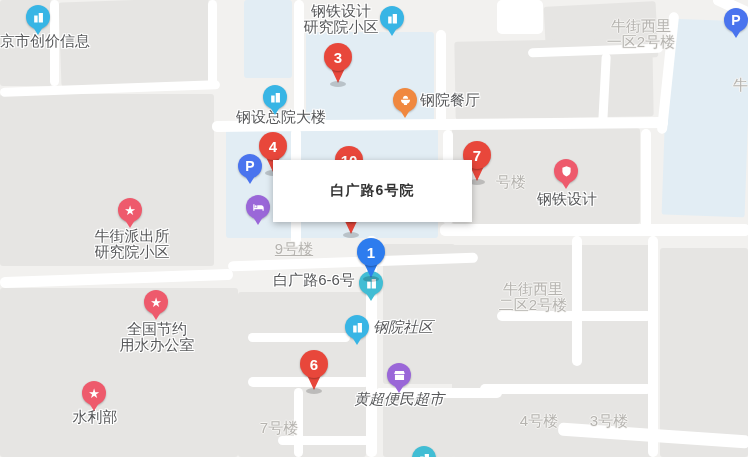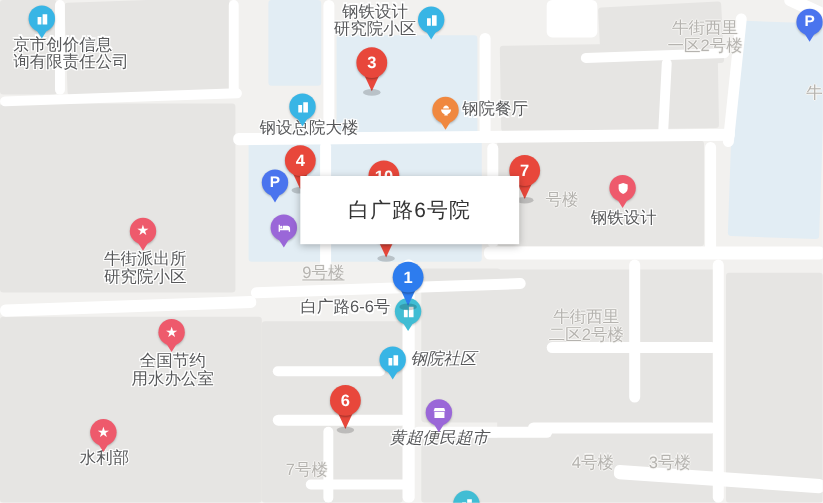--- a/index.html
+++ b/index.html
@@ -28,21 +28,21 @@
   .pin{position:absolute;z-index:4;width:28px;}
   .pin .head{width:28px;height:28px;border-radius:50%;display:flex;align-items:center;justify-content:center;
     color:#fff;font-weight:bold;font-size:15px;box-shadow:0 1px 2px rgba(0,0,0,.3);position:relative;z-index:1;}
   .pin .tail{margin:-3px auto 0;width:0;height:0;
     border-left:7px solid transparent;border-right:7px solid transparent;border-top:15px solid currentColor;}
   .pin .shadow{margin:-2px auto 0;width:16px;height:6px;border-radius:50%;background:rgba(0,0,0,.18);}
   .pin.front{z-index:5;}
   
   #tooltip{position:absolute;left:273px;top:160px;width:199px;height:62px;background:#ffffff;z-index:6;
     box-shadow:0 2px 7px rgba(0,0,0,.28);display:flex;align-items:center;justify-content:center;}
-  #tooltip .title{font-size:19px;font-weight:400;color:#333;letter-spacing:1px;}
+  #tooltip .title{font-size:14px;font-weight:700;color:#333;letter-spacing:1px;}
 </style>
 </head>
 <body>
 
 <div id="map">
   <div id="base-layer">
       <div class="blk g" style="left: 0px; top: 0px; width: 52px; height: 86px; transform: rotate(0deg);"></div>
       <div class="blk g" style="left: 60px; top: 0px; width: 150px; height: 84px; transform: rotate(-2deg);"></div>
       <div class="blk b" style="left: 244px; top: 0px; width: 48px; height: 78px; transform: rotate(0deg);"></div>
       <div class="blk b" style="left: 306px; top: 32px; width: 128px; height: 90px; transform: rotate(0deg);"></div>
@@ -81,23 +81,22 @@
       <div class="road" style="left: 375px; top: 388px; width: 127px; height: 10px; transform: rotate(0deg); z-index: 1;"></div>
       <div class="road" style="left: 294px; top: 388px; width: 9px; height: 69px; transform: rotate(0deg); z-index: 1;"></div>
       <div class="road" style="left: 278px; top: 436px; width: 94px; height: 9px; transform: rotate(0deg); z-index: 1;"></div>
       <div class="road" style="left: 497px; top: 311px; width: 155px; height: 10px; transform: rotate(0deg); z-index: 1;"></div>
       <div class="road" style="left: 572px; top: 236px; width: 10px; height: 130px; transform: rotate(0deg); z-index: 1;"></div>
       <div class="road" style="left: 648px; top: 236px; width: 10px; height: 221px; transform: rotate(0deg); z-index: 1;"></div>
       <div class="road" style="left: 480px; top: 384px; width: 172px; height: 10px; transform: rotate(0deg); z-index: 1;"></div>
       <div class="road" style="left: 558px; top: 429px; width: 192px; height: 13px; transform: rotate(4deg); z-index: 1;"></div>
     </div>
   <div id="label-layer">
-      <div class="map-label dark" style="left: 0px; top: 33px; padding-left: 12px;">
+      <div class="map-label dark" style="left: 0px; top: 33px;">
         <div>京市创价信息</div>
-        <div>询有限责任公司</div>
       </div>
       <div class="map-label dark center" style="left: 341px; top: 3px;">
         <div>钢铁设计</div>
         <div>研究院小区</div>
       </div>
       <div class="map-label dark center" style="left: 281px; top: 109px;">
         <div>钢设总院大楼</div>
       </div>
       <div class="map-label dark" style="left: 420px; top: 92px;">
         <div>钢院餐厅</div>

